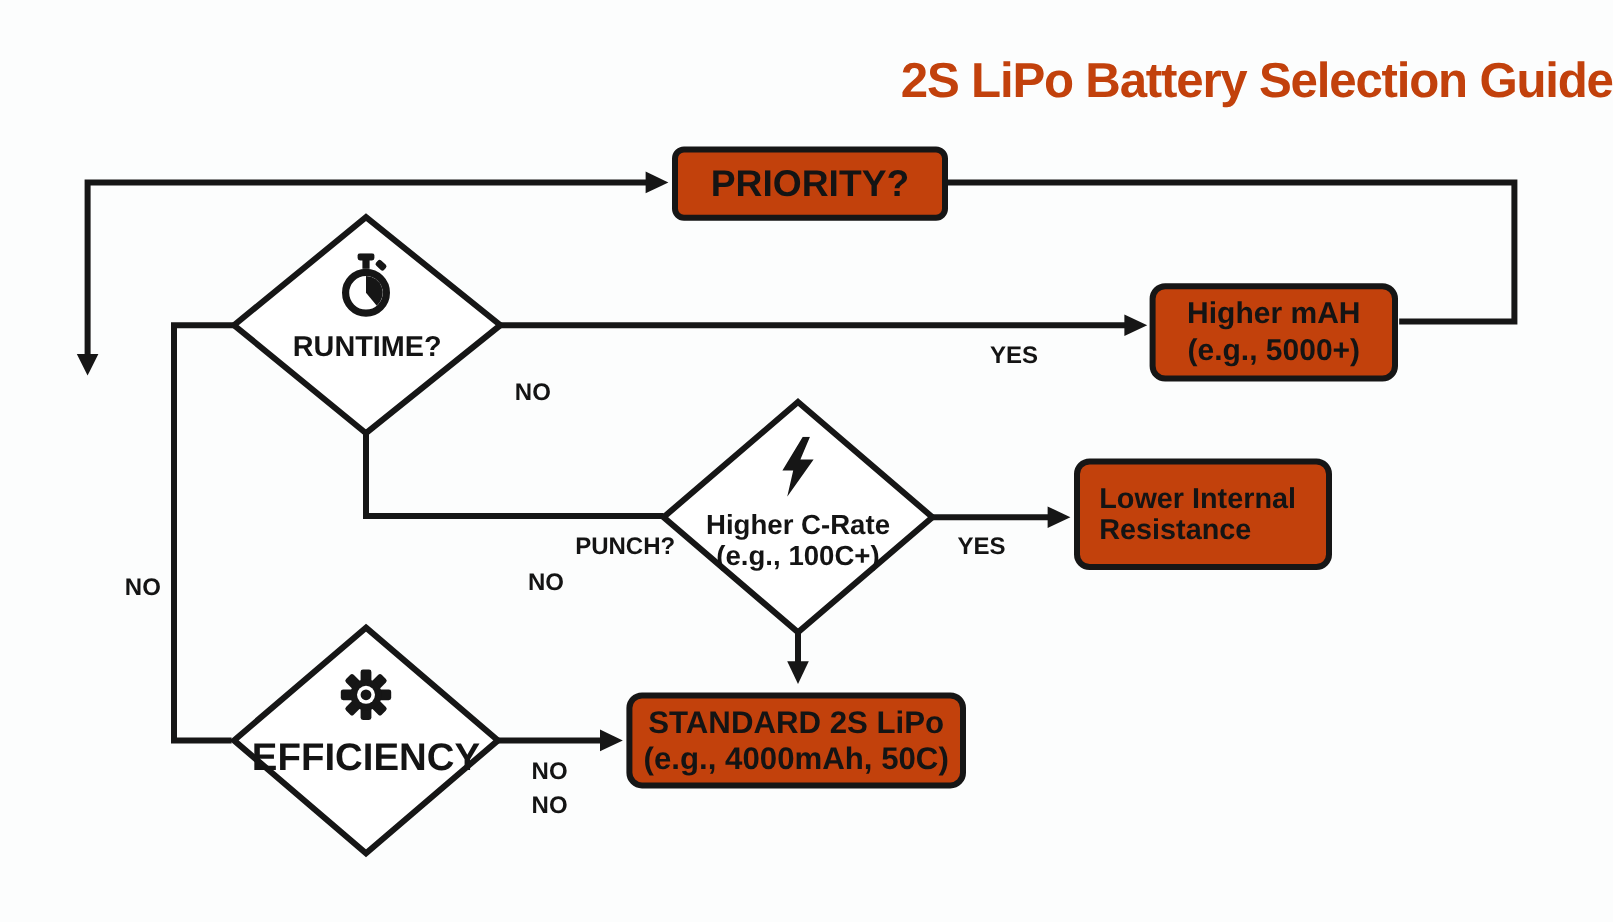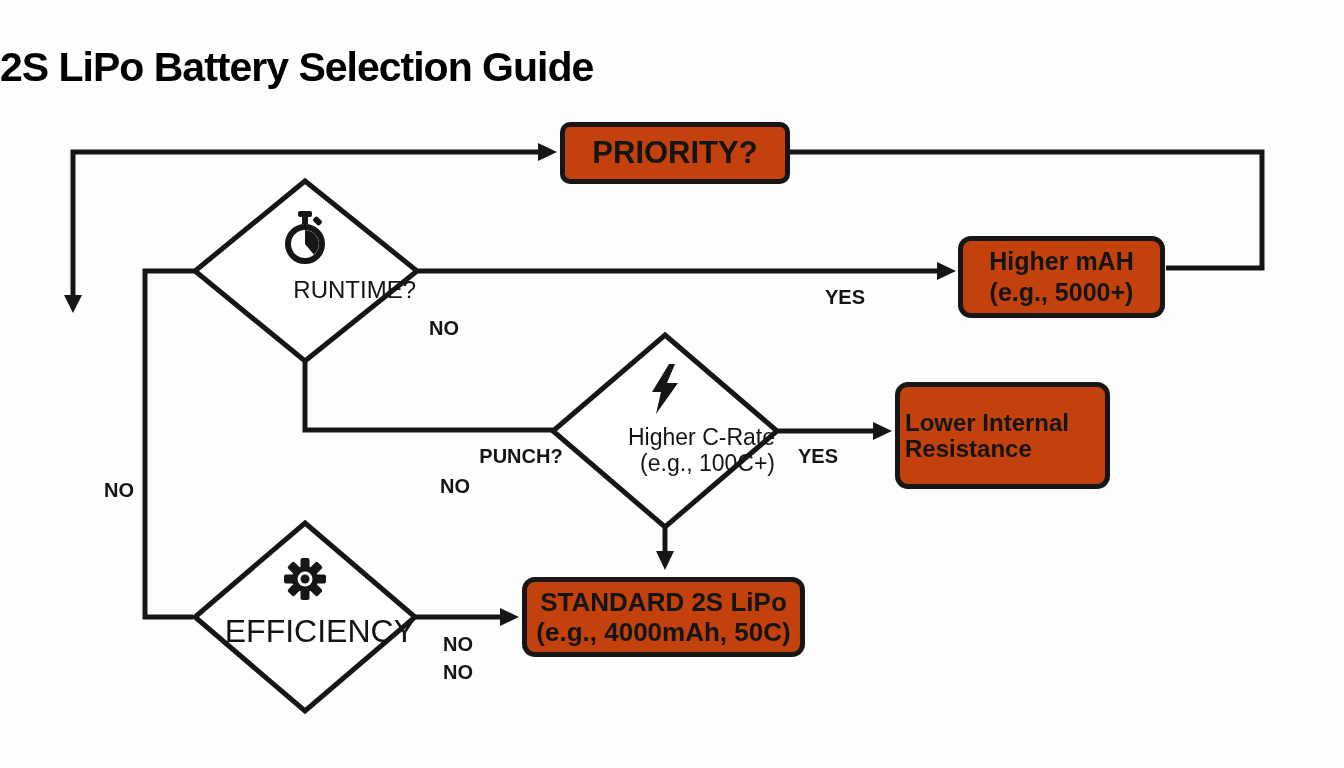--- a/index.html
+++ b/index.html
@@ -5,36 +5,36 @@
   html,body{margin:0;padding:0;}
   body{
     width:1344px;height:768px;overflow:hidden;
     background:#fcfdfd;
     font-family:"Liberation Sans","DejaVu Sans",sans-serif;
     color:#141414;
   }
   .stage{position:relative;width:1344px;height:768px;}
   .title{
     position:absolute;left:0;top:44px;width:100%;
-    text-align:left;font-size:41px;font-weight:700;letter-spacing:-1px;
-    color:#000000;margin:0;
+    text-align:right;font-size:41px;font-weight:700;letter-spacing:-1px;
+    color:#c2410c;margin:0;
   }
   svg.layer{position:absolute;left:0;top:0;width:1344px;height:768px;}
   .node{
     position:absolute;box-sizing:border-box;background:#c2410c;
     border:5px solid #161616;display:flex;flex-direction:column;
     justify-content:center;align-items:center;font-weight:700;
   }
   .node .ln{white-space:nowrap;}
   .priority{left:560px;top:122px;width:230px;height:62px;border-radius:10px;font-size:31px;}
   .mah{left:958px;top:236px;width:207px;height:82px;border-radius:13px;font-size:25px;line-height:31px;}
-  .lower{left:895px;top:382px;width:215px;height:107px;border-radius:13px;font-size:24px;line-height:26px;align-items:flex-start;padding-left:5px;}
+  .lower{left:895px;top:382px;width:215px;height:93px;border-radius:13px;font-size:24px;line-height:26px;align-items:flex-start;padding-left:16px;}
   .standard{left:522px;top:577px;width:283px;height:80px;border-radius:13px;font-size:26px;line-height:30px;}
   .dlabel{
-    position:absolute;text-align:right;font-weight:400;white-space:nowrap;
+    position:absolute;text-align:center;font-weight:700;white-space:nowrap;
   }
   .runtime-label{left:196px;top:276px;width:220px;font-size:24px;}
   .crate-l1{left:555px;top:424px;width:220px;font-size:23px;}
   .crate-l2{left:555px;top:450px;width:220px;font-size:23px;}
   .efficiency-label{left:195px;top:613px;width:220px;font-size:32px;}
   .icon{position:absolute;}
   .icon-stopwatch{left:283px;top:211px;width:44px;height:54px;}
   .icon-bolt{left:649px;top:364px;width:32px;height:50px;}
   .icon-gear{left:283px;top:557px;width:44px;height:44px;}
   .edge-label{

